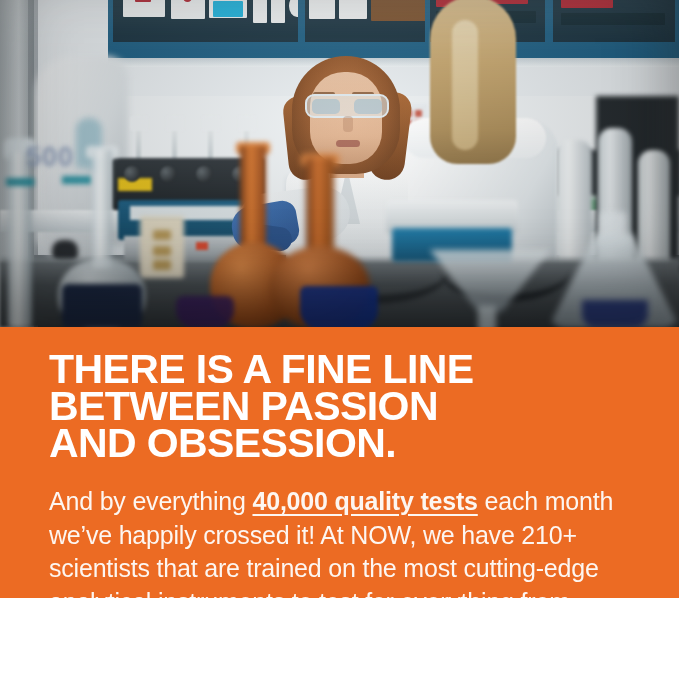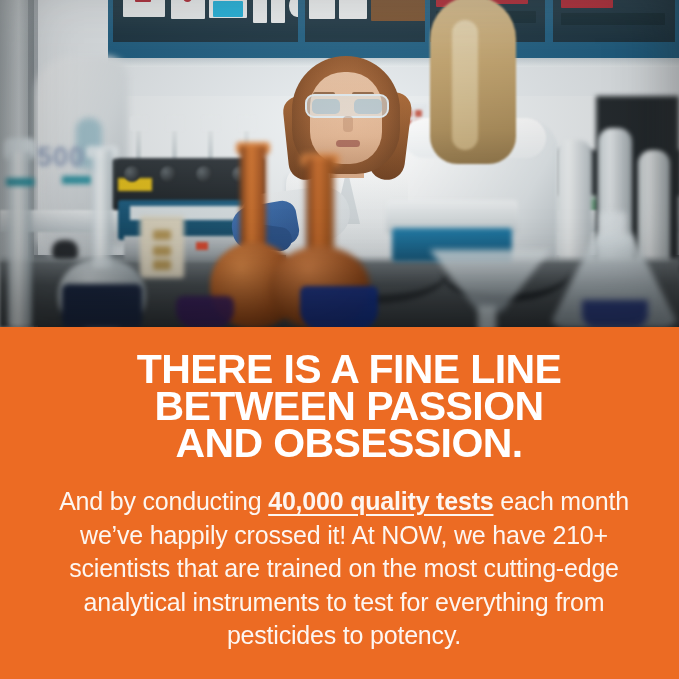--- a/index.html
+++ b/index.html
@@ -2,21 +2,21 @@
 <html><head>
 <meta charset="utf-8">
 <style>
   * { margin:0; padding:0; box-sizing:border-box; }
   html,body { background:#ffffff; }
   body {
     font-family:"Liberation Sans", sans-serif;
     -webkit-font-smoothing:antialiased;
   }
 
-  #ad { position:relative; width:679px; height:679px; overflow:hidden; background:#3b82f6;text-align:center; }
+  #ad { position:relative; width:679px; height:598px; overflow:hidden; background:#3b82f6; }
 
   
   .photo {
     position:absolute; left:0; top:0; width:679px; height:327px;
     overflow:hidden;
     background:linear-gradient(180deg,#dfe5e9 0%,#cfd8dd 40%,#9aa5ab 72%,#3d4449 92%,#2b3134 100%);
   }
   .ph { position:absolute; }
 
   
@@ -445,16 +445,16 @@
     <div class="ph glare"></div>
     <div class="ph vig"></div>
   </div>
 
   <div class="panel">
 
     <div class="headline">THERE IS A FINE LINE
 BETWEEN PASSION
 AND OBSESSION.</div>
 
-    <p class="body-copy"><span>And by conducting </span><b>40,000 quality tests</b><span> each month we’ve happily crossed it! At NOW, we have 210+ scientists that are trained on the most cutting-edge analytical instruments to test for everything from pesticides to potency.</span></p>
+    <p class="body-copy"><span>And by everything </span><b>40,000 quality tests</b><span> each month we’ve happily crossed it! At NOW, we have 210+ scientists that are trained on the most cutting-edge analytical instruments to test for everything from pesticides to potency.</span></p>
   </div>
 
 </div>
 
 </body></html>

